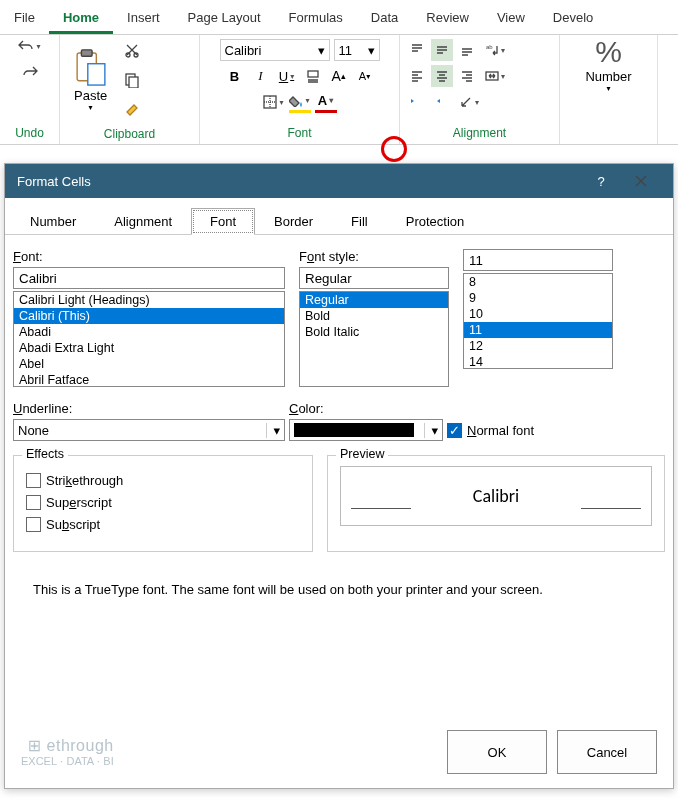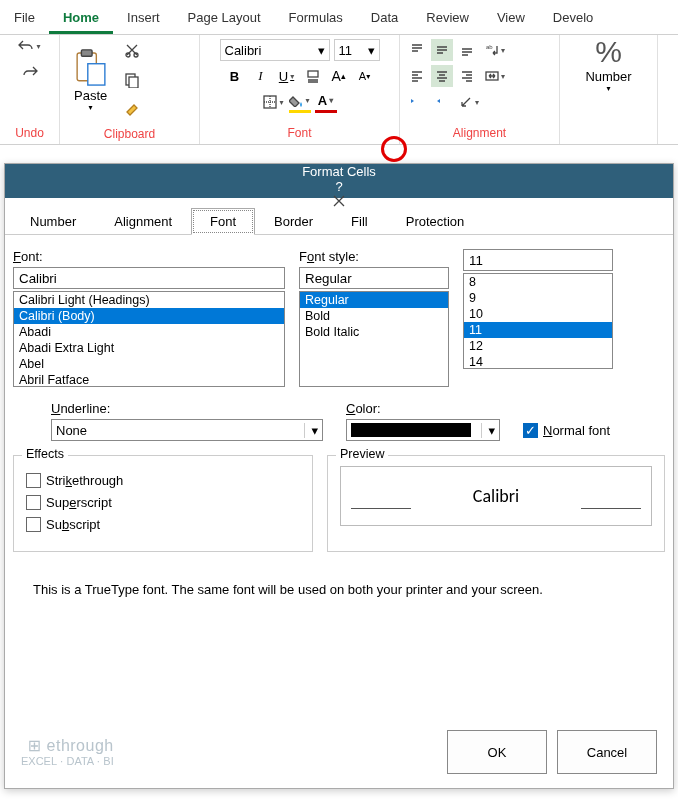--- a/index.html
+++ b/index.html
@@ -6,21 +6,21 @@
 body { width: 678px; height: 799px; background: #fff; font-size: 13px; overflow: hidden; position: relative; }
 
 
 .ribbon-tabs { display: flex; border-bottom: 1px solid #d0d0d0; padding-top: 4px; }
 .ribbon-tab { padding: 6px 14px; cursor: pointer; color: #333; }
 .ribbon-tab.active { color: #0f7b3e; font-weight: 600; border-bottom: 3px solid #0f7b3e; }
 
 .ribbon-body { display: flex; height: 110px; border-bottom: 1px solid #d0d0d0; background: #fff; }
 .ribbon-group { border-right: 1px solid #e0e0e0; display: flex; flex-direction: column; position: relative; }
 .ribbon-group-content { flex: 1; display: flex; align-items: center; padding: 4px 6px; }
-.ribbon-group-label { text-align: center; font-size: 12px; color: #ef4444; padding: 2px 4px 4px; position: relative; }
+.ribbon-group-label { text-align: center; font-size: 12px; color: #15803d; padding: 2px 4px 4px; position: relative; }
 
 .undo-btns { display: flex; flex-direction: column; gap: 4px; padding: 0 8px; }
 
 .paste-block { display: flex; flex-direction: column; align-items: center; padding: 4px 8px; }
 .paste-block .big-icon { width: 32px; height: 40px; }
 .clip-side { display: flex; flex-direction: column; gap: 8px; padding: 0 6px; }
 
 .font-group-content { display: flex; flex-direction: column; gap: 4px; padding: 4px; }
 .font-row { display: flex; gap: 4px; align-items: center; }
 .combo { border: 1px solid #ccc; height: 22px; display: flex; align-items: center; padding: 0 4px; background: #fff; }
@@ -32,39 +32,39 @@
 .accent-yellow { border-bottom: 3px solid #ffd800; }
 .accent-red { border-bottom: 3px solid #d10000; }
 
 .align-grid { display: grid; grid-template-columns: repeat(3,22px) 28px; gap: 3px; }
 .num-block { display: flex; flex-direction: column; align-items: center; padding: 0 8px; }
 
 .launch-circle { position: absolute; top: 136px; left: 381px; width: 26px; height: 26px; border: 3px solid #e10000; border-radius: 50%; pointer-events: none; z-index: 5; }
 
 
 .dialog { position: absolute; top: 163px; left: 4px; width: 670px; height: 626px; border: 1px solid #aaa; background: #fff; display: flex; flex-direction: column; box-shadow: 0 2px 8px rgba(0,0,0,0.2); }
-.dialog-title { background: #2f5f7a; color: #fff; height: 34px; display: flex; align-items: center; padding: 0 12px; flex-direction: column; }
+.dialog-title { background: #2f5f7a; color: #fff; height: 34px; display: flex; align-items: center; padding: 0 12px; }
 .dialog-title .sp { margin-left: auto; }
 .dialog-title .tbtn { width: 40px; height: 34px; display: flex; align-items: center; justify-content: center; cursor: pointer; }
 
 .dialog-tabs { display: flex; padding: 10px 6px 0 6px; border-bottom: 1px solid #ccc; }
 .dtab { padding: 5px 18px; font-size: 13px; cursor: pointer; border: 1px solid transparent; margin-bottom: -1px; }
 .dtab.active { border: 1px solid #aaa; border-bottom: 1px solid #fff; background: #fff; outline: 1px dotted #888; outline-offset: -3px; }
 
 .dialog-body { flex: 1; padding: 14px 8px; font-size: 13px; }
 .cols3 { display: flex; gap: 14px; }
 .col.f { width: 272px; } .col.s { width: 150px; } .col.z { width: 150px; }
 .lbl { margin-bottom: 3px; display: block; }
 .u { text-decoration: underline; text-decoration-thickness: 1px; }
 .txtbox { width: 100%; height: 22px; border: 1px solid #888; padding: 0 5px; margin-bottom: 2px; }
 .listbox { width: 100%; height: 96px; border: 1px solid #888; overflow-y: scroll; background: #fff; }
 .listbox .opt { padding: 0 5px; line-height: 16px; font-size: 12.5px; cursor: pointer; white-space: nowrap; }
 .listbox .opt.sel { background: #0078d7; color: #fff; }
 
-.row2 { display: flex; gap: 23px; margin-top: 14px; align-items: flex-end; margin-left: 38px; }
+.row2 { display: flex; gap: 4px; margin-top: 14px; align-items: flex-end; }
 .row2 .c1 { width: 272px; } .row2 .c2 { width: 154px; }
 .selectbox { width: 100%; height: 22px; border: 1px solid #888; display: flex; align-items: center; padding: 0 4px; background: #fff; }
 .selectbox .sw { width: 120px; height: 14px; background: #000; }
 .selectbox .chev { margin-left: auto; border-left: 1px solid #ccc; padding-left: 6px; }
 .chk { display: flex; align-items: center; gap: 5px; }
 .chk .box { width: 15px; height: 15px; border: 1px solid #666; display: flex; align-items: center; justify-content: center; background: #fff; }
 .chk .box.on { background: #0067c0; border-color: #0067c0; color: #fff; }
 
 .effects-preview { display: flex; gap: 14px; margin-top: 14px; }
 .fieldset { border: 1px solid #ccc; padding: 10px 12px 12px; position: relative; }
@@ -299,21 +299,21 @@
     <div class="dtab">Protection</div>
   </div>
 
   <div class="dialog-body">
     <div class="cols3">
       <div class="col f">
         <label class="lbl"><span class="u">F</span>ont:</label>
         <input class="txtbox" value="Calibri" style="">
         <div class="listbox">
           <div class="opt">Calibri Light (Headings)</div>
-          <div class="opt sel">Calibri (Body)</div>
+          <div class="opt sel">Calibri (This)</div>
           <div class="opt">Abadi</div>
           <div class="opt">Abadi Extra Light</div>
           <div class="opt">Abel</div>
           <div class="opt">Abril Fatface</div>
         </div>
       </div>
       <div class="col s">
         <label class="lbl">F<span class="u">o</span>nt style:</label>
         <input class="txtbox" value="Regular" style="">
         <div class="listbox">

